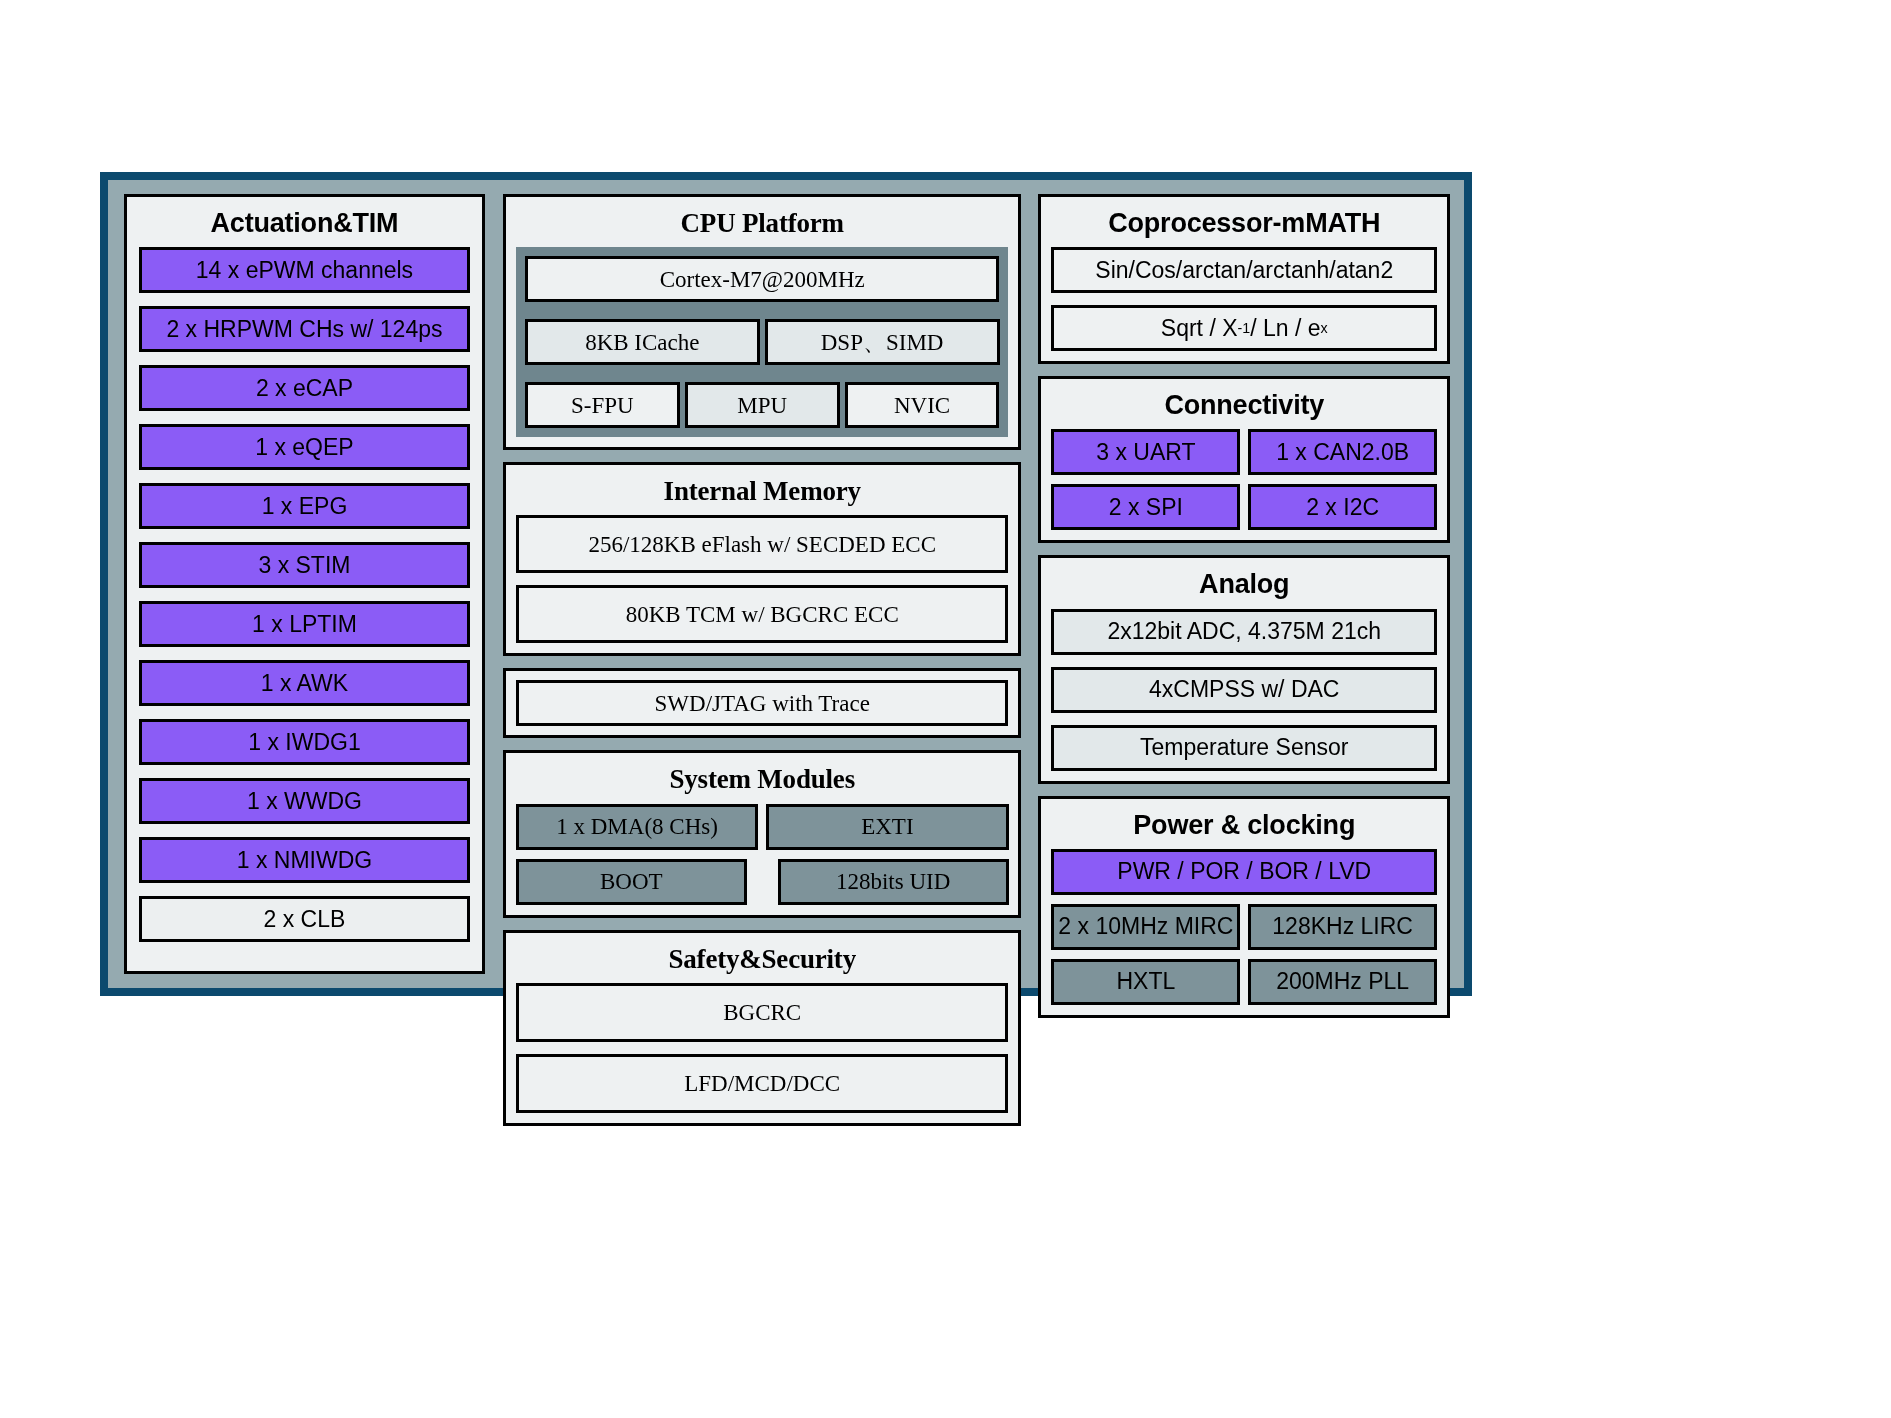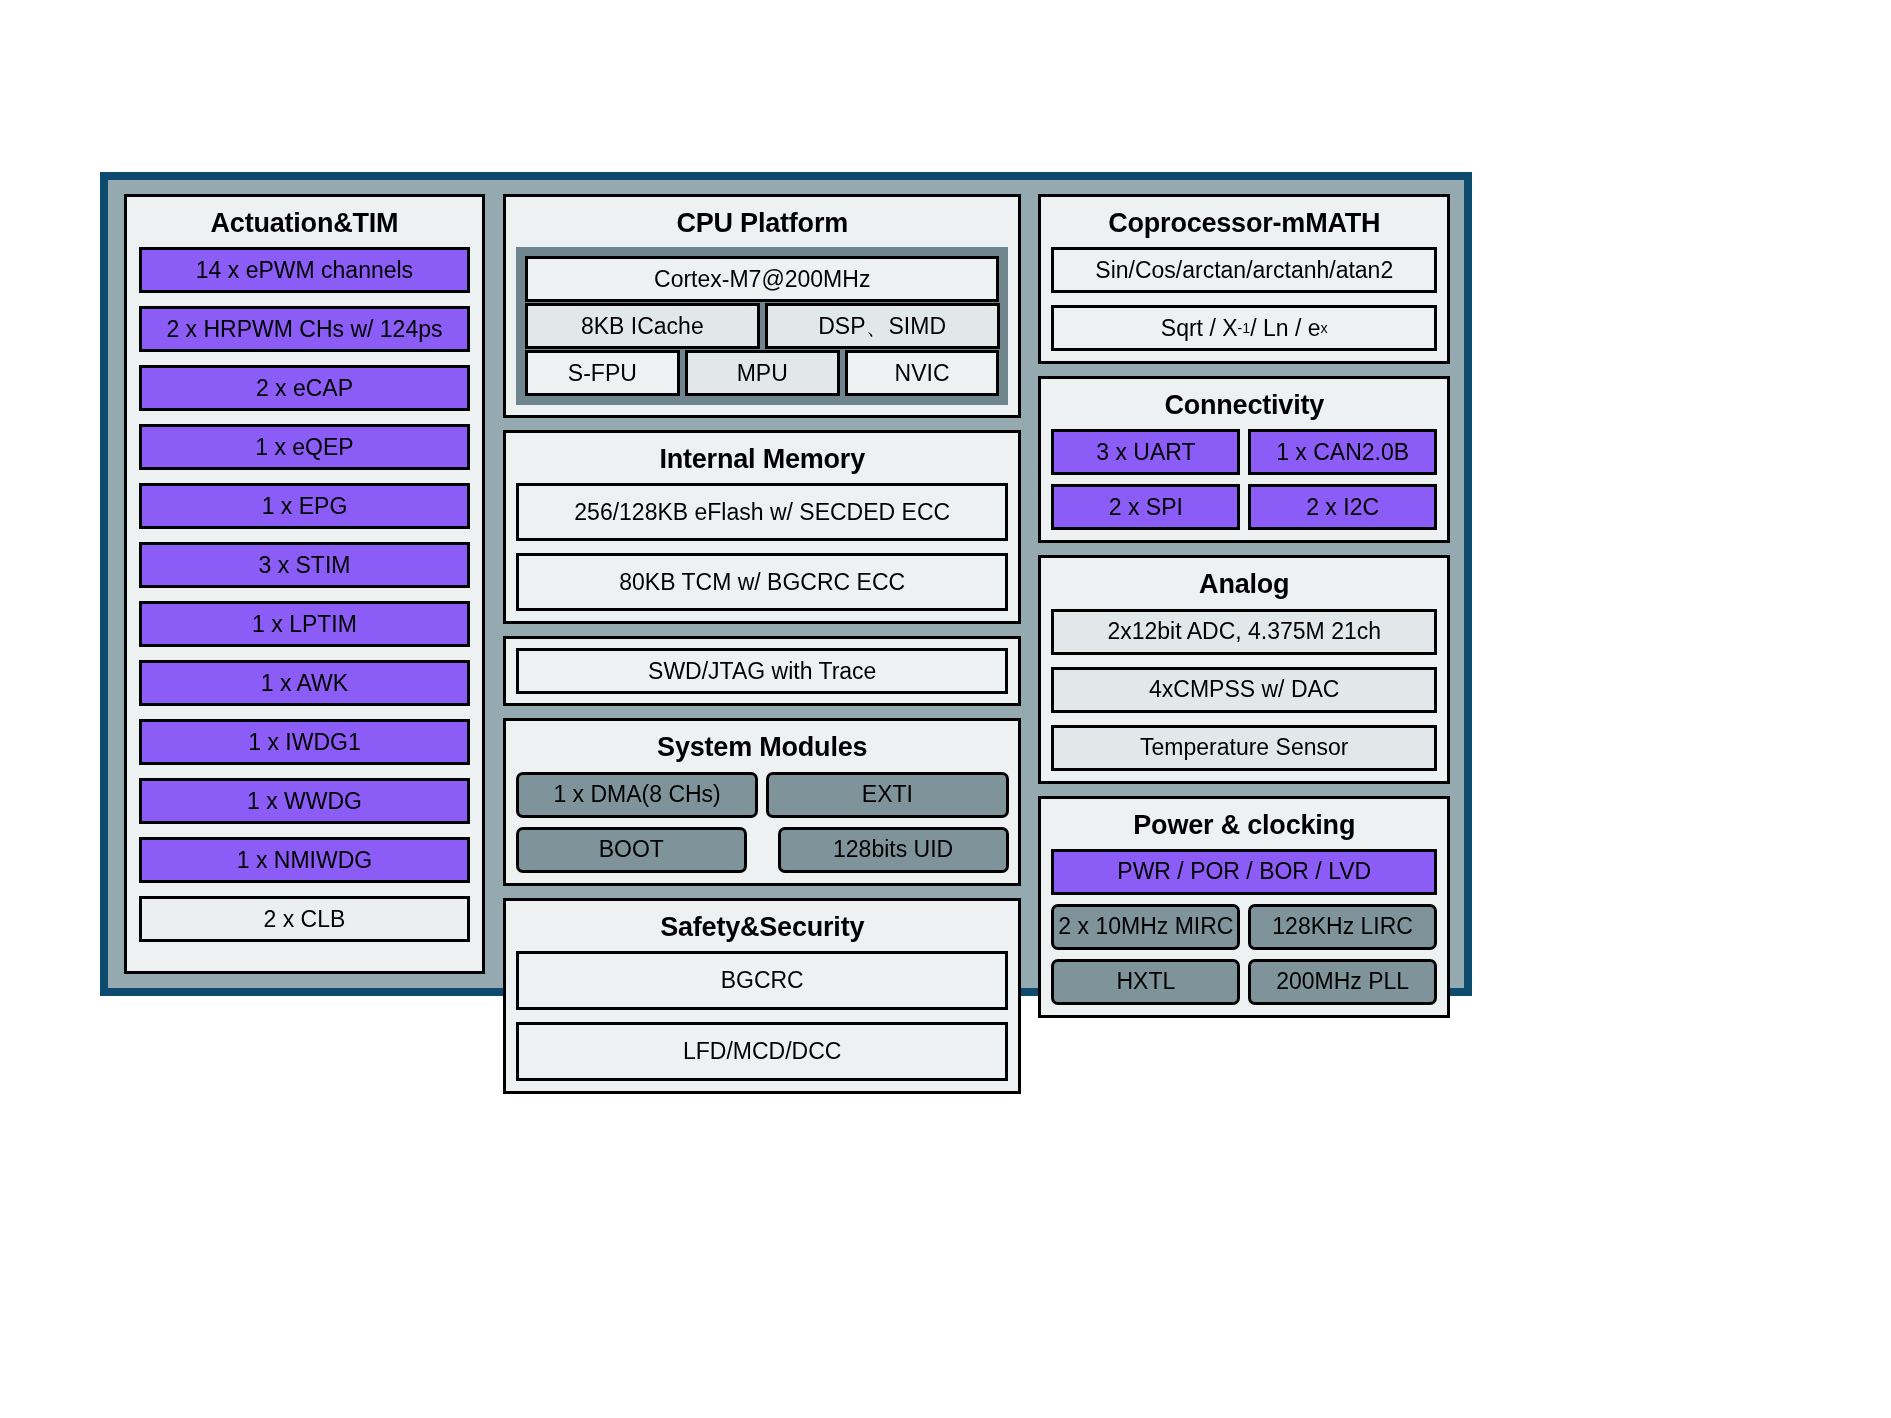--- a/index.html
+++ b/index.html
@@ -18,21 +18,21 @@
     border:8px solid #0c4a6e;
     box-sizing:border-box;
     display:flex;
     gap:0px;
     padding:14px 14px 14px 16px;
   }
 
   
   .col{ display:flex; flex-direction:column; box-sizing:border-box; }
   .col-left{  width:371px; margin-right:18px;}
-  .col-mid{   width:533px; margin-right:17px;}
+  .col-mid{   width:533px; margin-right:17px;font-family:Liberation Serif, serif;}
   .col-right{ width:423px;}
 
   
   .panel{
     background:#eef1f2;
     border:3px solid #000;
     box-sizing:border-box;
     padding:8px 10px 10px 10px;
     display:flex;
     flex-direction:column;
@@ -59,39 +59,39 @@
     line-height:1;
     display:flex;
     align-items:center;
     justify-content:center;
   }
   .row2{ display:flex; gap:8px;justify-content:space-between; }
   .row2 > .blk{ flex:1 1 0; min-width:0; }
 
   
   .c-mid   { background:#8b5cf6; }   
-  .c-dark  { background:#7e939a;border-radius:7px; }   
+  .c-dark  { background:#7e939a; }   
   .c-light { background:#e2e8ea; }   
   .c-pale  { background:#eef1f2; }   
   .c-pale2 { background:#eceff0; }
 
   
   .col-left .panel{ height:100%; padding:8px 12px 10px 12px;}
   .col-left .blk{ height:46px; margin-bottom:13px; }
   .col-left .blk:last-child{ margin-bottom:0; }
 
   
   .cpu-inner{
     border:5px solid #6f868e;
     background:#6f868e;
     box-sizing:border-box;
     padding:4px;
     display:flex;
     flex-direction:column;
-    gap:1px;
+    gap:17px;
   }
   .cpu-inner .blk{ height:46px; }
   .cpu-inner .row2{ gap:5px; }
 
   .col-mid .mem .blk{ height:58px; }
   .col-mid .mem .blk + .blk{ margin-top:12px; }
 
   .col-mid .sysmod .row2 + .row2{ margin-top:9px;gap:31px; }
   .col-mid .sysmod .blk{ height:46px; }
 

